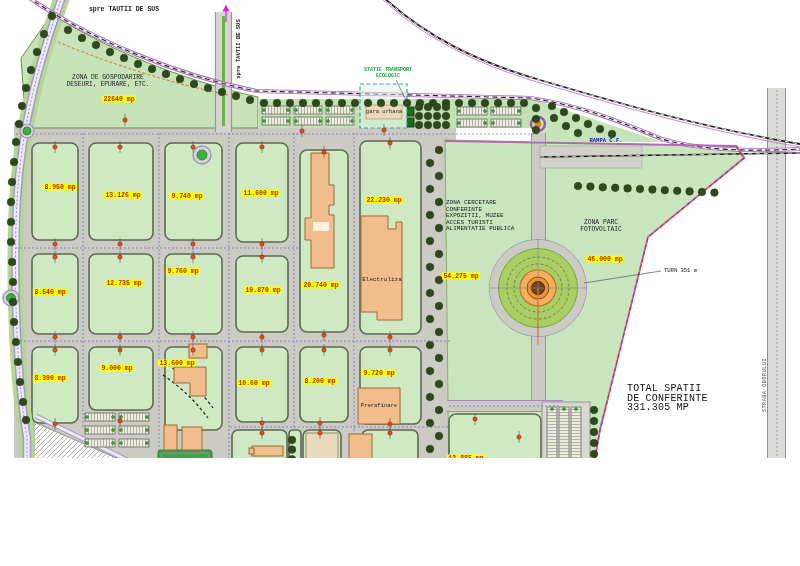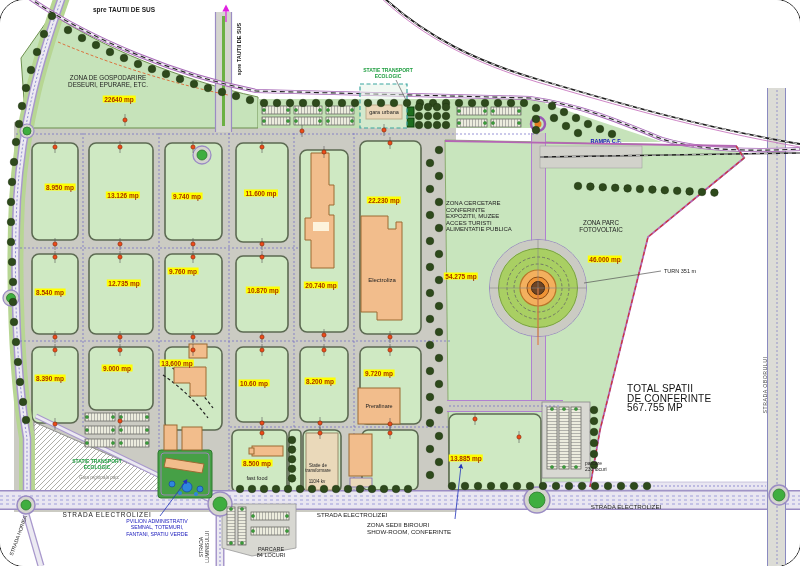--- a/index.html
+++ b/index.html
@@ -1,17 +1,17 @@
 <!DOCTYPE html>
 <html><head>
 <meta charset="utf-8">
 <style>
   html,body{margin:0;padding:0;background:#fff;}
-  .stage{position:relative;width:800px;height:566px;background:#fff;overflow:hidden;
-         outline:1px solid #222;font-family:Liberation Sans, sans-serif;border-radius:24px;}
+  .stage{position:relative;width:800px;height:458px;background:#fff;overflow:hidden;
+         outline:1px solid #222;font-family:Liberation Mono, monospace;}
   .stage svg{position:absolute;left:0;top:0;}
   .lbl{position:absolute;transform:translate(-50%,-50%);text-align:center;color:#222;
        white-space:nowrap;line-height:1.15;z-index:5;}
   .tl{transform:none;text-align:left;}
   .v{transform:translate(-50%,-50%) rotate(-90deg);}
   .chip{position:absolute;transform:translate(-50%,-50%);background:#ffff00;color:#a63200;
         font-weight:bold;font-size:6.5px;padding:0 1.5px;white-space:nowrap;z-index:6;}
   .blue{color:#1717bb}.green{color:#1f9e40}.grayi{color:#8a8a84;font-style:italic}
 </style>
 </head>
@@ -620,21 +620,21 @@
 <div class="lbl" style="left:601px;top:226px;font-size:6.3px">
   <div>ZONA PARC</div>
       <div>FOTOVOLTAIC</div>
 </div>
 
 <div class="lbl tl" style="left:664px;top:268px;font-size:5.5px">TURN 351 m</div>
 
 <div class="lbl tl" style="left:627px;top:384px;font-size:10px;line-height:9.5px;letter-spacing:0.2px;color:#111">
   <div>TOTAL SPATII</div>
       <div>DE CONFERINTE</div>
-      <div>567.755 MP</div>
+      <div>331.305 MP</div>
 </div>
 
 <div class="lbl" style="left:382px;top:280px;font-size:6px">Electroliza</div>
 <div class="lbl" style="left:379px;top:406px;font-size:5.5px">Prerafinare</div>
 
 <div class="lbl v" style="left:766px;top:385px;font-size:5.2px;color:#444;letter-spacing:0.5px">STRADA OBORULUI</div>
 <div class="lbl" style="left:19px;top:536px;font-size:5.2px;transform:translate(-50%,-50%) rotate(-70deg)">STRADA HORIEA</div>
 
 <div class="lbl" style="left:107px;top:515px;font-size:6.5px;letter-spacing:0.8px">STRADA ELECTROLIZEI</div>
 <div class="lbl" style="left:352px;top:515px;font-size:6.2px">STRADA ELECTROLIZEI</div>

